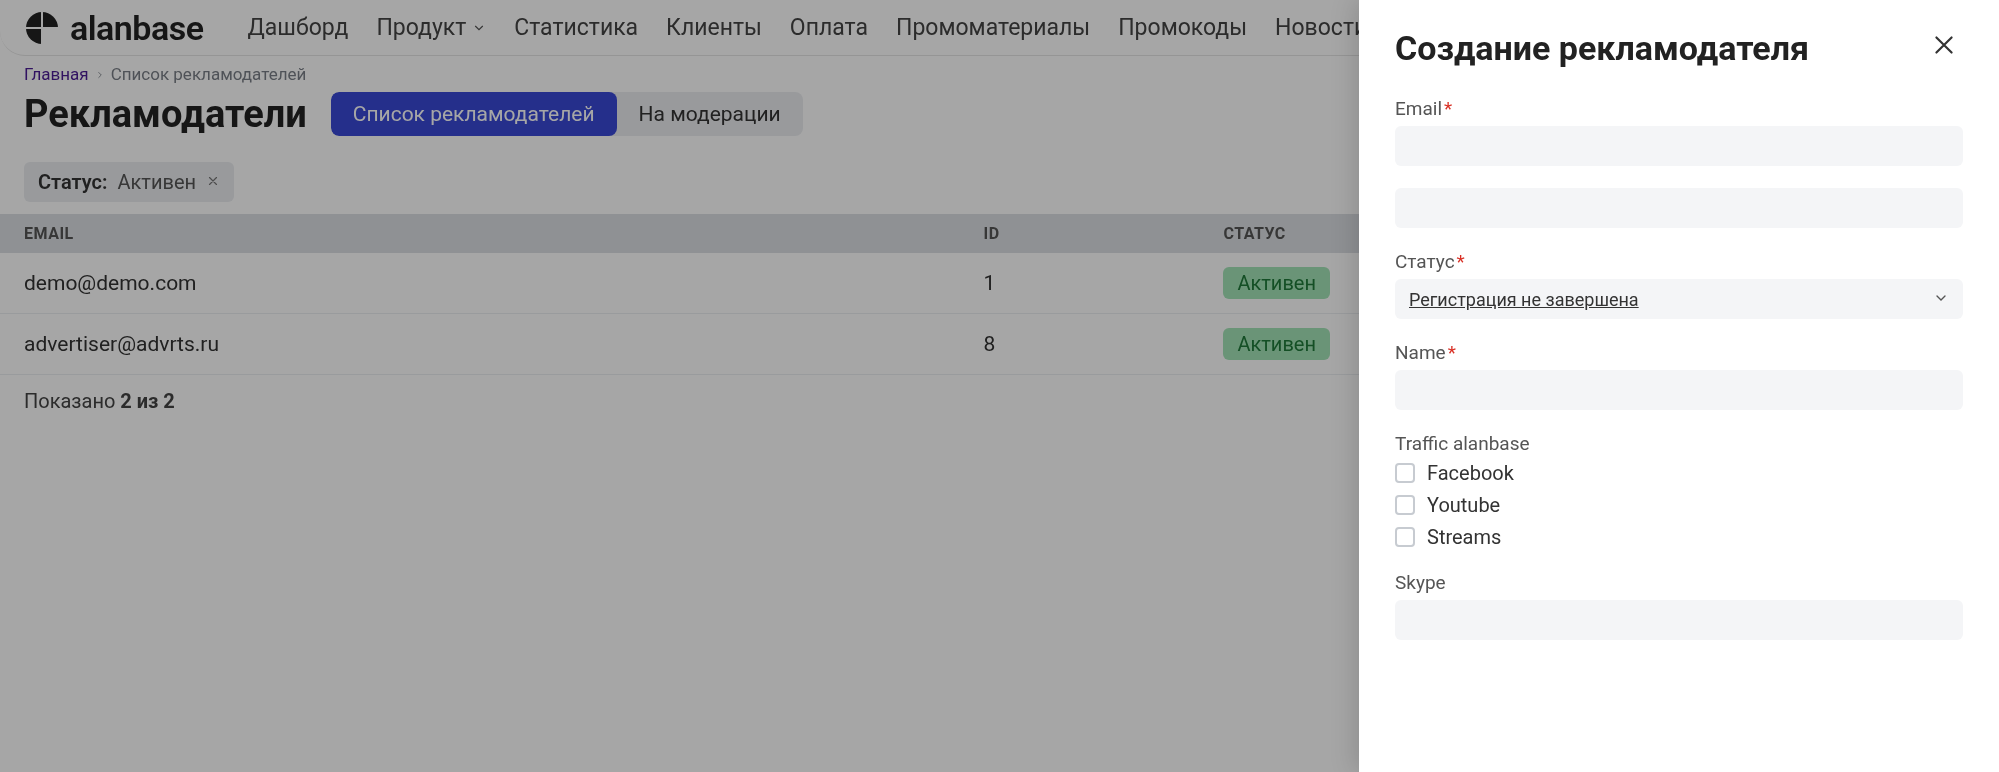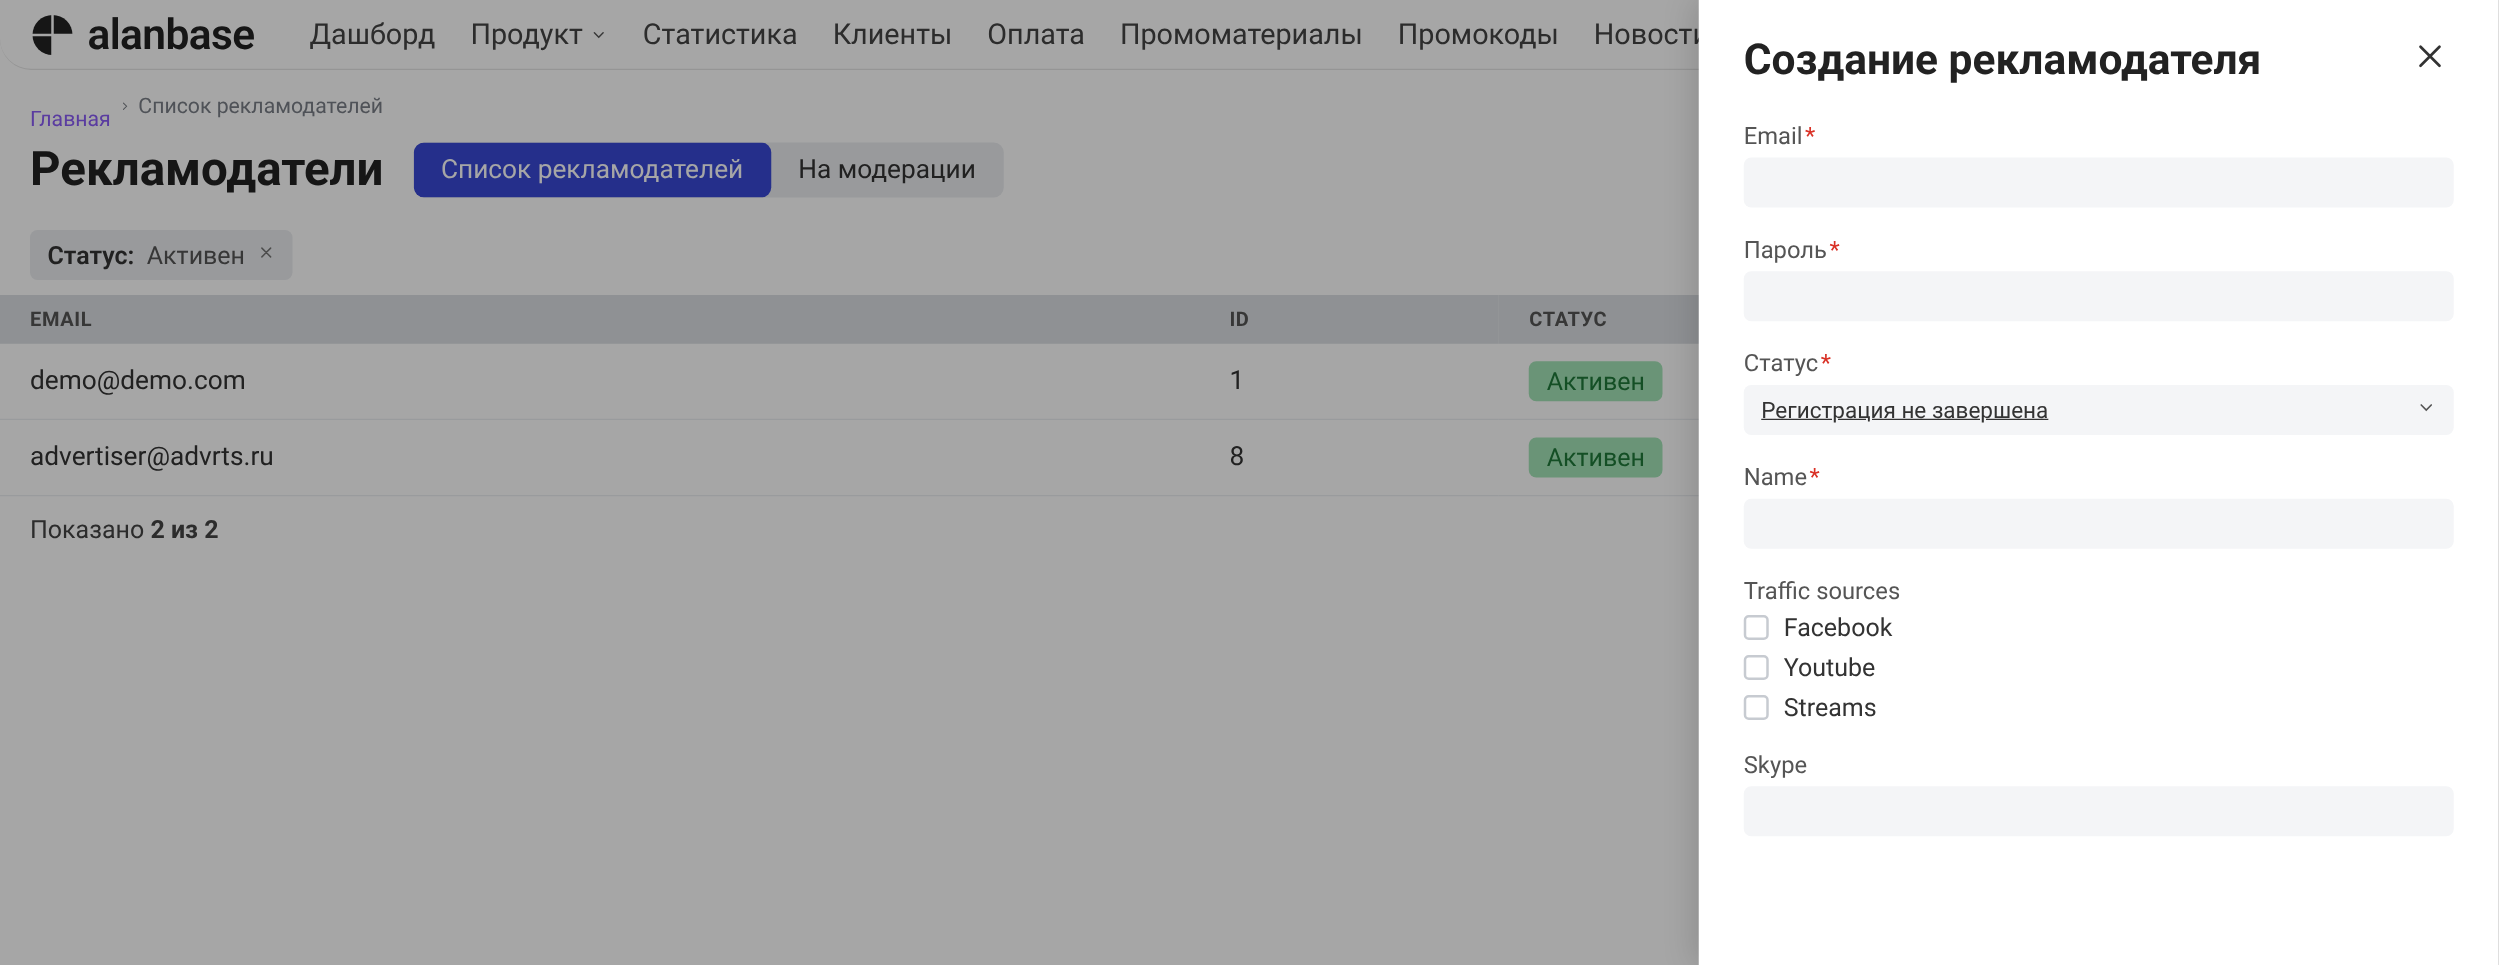--- a/index.html
+++ b/index.html
@@ -11,21 +11,21 @@
 
   
   .topnav { height: 56px; display: flex; align-items: center; padding: 0 24px; border-bottom: 1px solid #e5e5e5; gap: 16px; font-size: 23px; border-radius: 25px; }
   .logo { display: flex; align-items: center; gap: 10px; font-weight: 600; font-size: 34px; color: #222; letter-spacing: -0.5px; }
   .logo-mark { width: 36px; height: 36px; display:inline-block; }
   .navlinks { display: flex; gap: 28px; margin-left: 28px; color: #444; }
   .navitem { cursor: pointer; white-space: nowrap; display:flex; align-items:center; gap:6px; }
 
   
   .crumbs { padding: 8px 24px 0 24px; font-size: 17px; color: #7a7f87; display:flex; align-items:center; gap:6px; }
-  .crumbs a { color:#8b5cf6; text-decoration:none;margin-top:22px; }
+  .crumbs a { color:#4c1d95; text-decoration:none; }
 
   
   .titlerow { display:flex; align-items:center; gap: 24px; padding: 8px 24px 18px 24px; }
   .pagetitle { font-size: 38px; font-weight: 700; color:#222; }
   .tabgroup { display:flex; background:#ebedf0; border-radius:8px; overflow:hidden; }
   .tabbtn { padding: 10px 22px; font-size:21px; cursor:pointer; }
   .tabbtn.active { background:#3a49d6; color:#fff; border-radius:8px; }
 
   
   .chips { padding: 8px 24px 12px 24px; display:flex; gap:10px; }
@@ -181,21 +181,20 @@
         </svg>
     </div>
   </div>
 
   <div class="fld">
     <label class="fld-label"><span>Email</span><span class="req">*</span></label>
     <input class="fld-input" type="text" style="">
   </div>
 
   <div class="fld">
-    <label class="fld-label"><span>Пароль</span><span class="req">*</span></label>
     <input class="fld-input" type="password" style="">
   </div>
 
   <div class="fld">
     <label class="fld-label"><span>Статус</span><span class="req">*</span></label>
     <div class="fld-select">
       <span>Регистрация не завершена</span>
       <span class="chev">
         <svg width="16" height="16" viewBox="0 0 24 24">
             <path d="M6 9l6 6 6-6" stroke="#555" stroke-width="2" fill="none" stroke-linecap="round"></path>
@@ -203,21 +202,21 @@
       </span>
     </div>
   </div>
 
   <div class="fld">
     <label class="fld-label"><span>Name</span><span class="req">*</span></label>
     <input class="fld-input" type="text" style="">
   </div>
 
   <div class="fld">
-    <label class="fld-label">Traffic sources</label>
+    <label class="fld-label">Traffic alanbase</label>
     <div class="checklist">
       <div class="checkrow">
         <span class="cbox"></span>
         <span>Facebook</span>
       </div>
       <div class="checkrow">
         <span class="cbox"></span>
         <span>Youtube</span>
       </div>
       <div class="checkrow">

